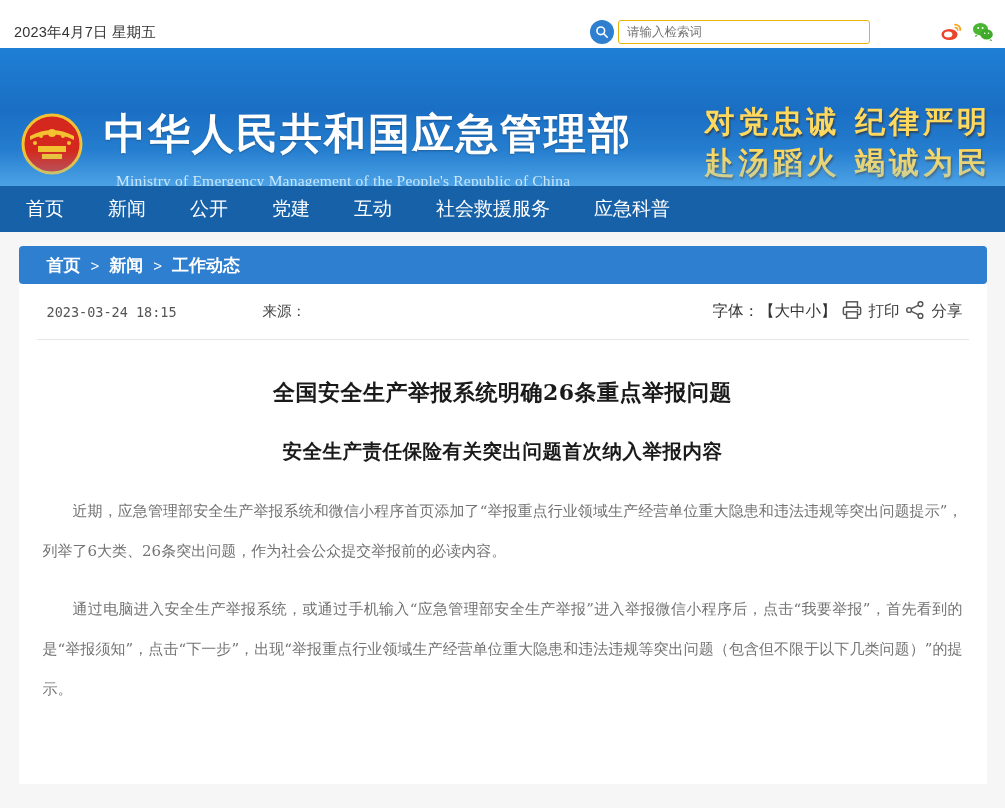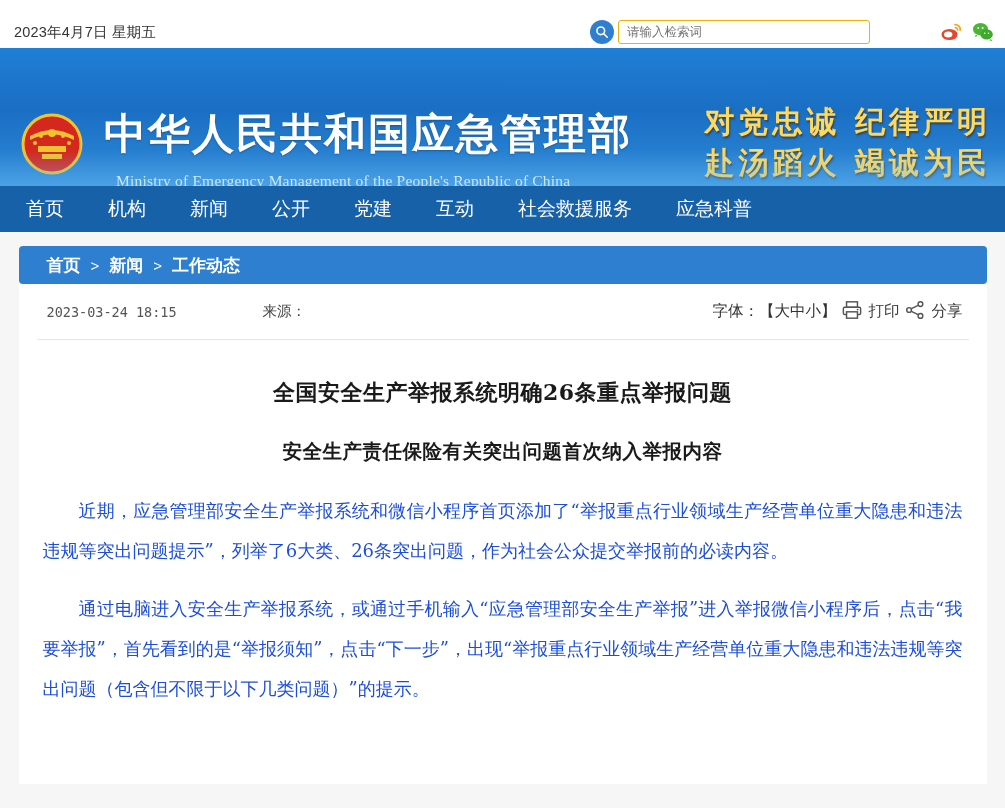--- a/index.html
+++ b/index.html
@@ -180,23 +180,23 @@
     font-family: "DejaVu Serif", serif;
     font-weight: bold;
     font-size: 19.5px;
     color: #1a1a1a;
     margin-top: 30px;
     letter-spacing: .5px;
   }
   .body-text {
     margin-top: 26px;
     font-family: "DejaVu Serif", serif;
-    font-size: 18px;
+    font-size: 15px;
     line-height: 40px;
-    color: #1d4ed8;
+    color: #737373;
     text-align: justify;
     text-indent: 2em;
     padding: 0 6px;
   }
   .body-text + .body-text { margin-top: 18px; }
 </style>
 </head>
 <body>
 
 <div class="topbar">
@@ -253,21 +253,20 @@
   <div class="title-cn">中华人民共和国应急管理部</div>
   <div class="title-en">Ministry of Emergency Management of the People's Republic of China</div>
   <div class="slogan">
     <div class="line">对党忠诚 纪律严明</div>
     <div class="line">赴汤蹈火 竭诚为民</div>
   </div>
 </div>
 
 <div class="nav">
   <div class="nav-item">首页</div>
-  <div class="nav-item">机构</div>
   <div class="nav-item">新闻</div>
   <div class="nav-item">公开</div>
   <div class="nav-item">党建</div>
   <div class="nav-item">互动</div>
   <div class="nav-item">社会救援服务</div>
   <div class="nav-item">应急科普</div>
 </div>
 
 <div class="page">
 

